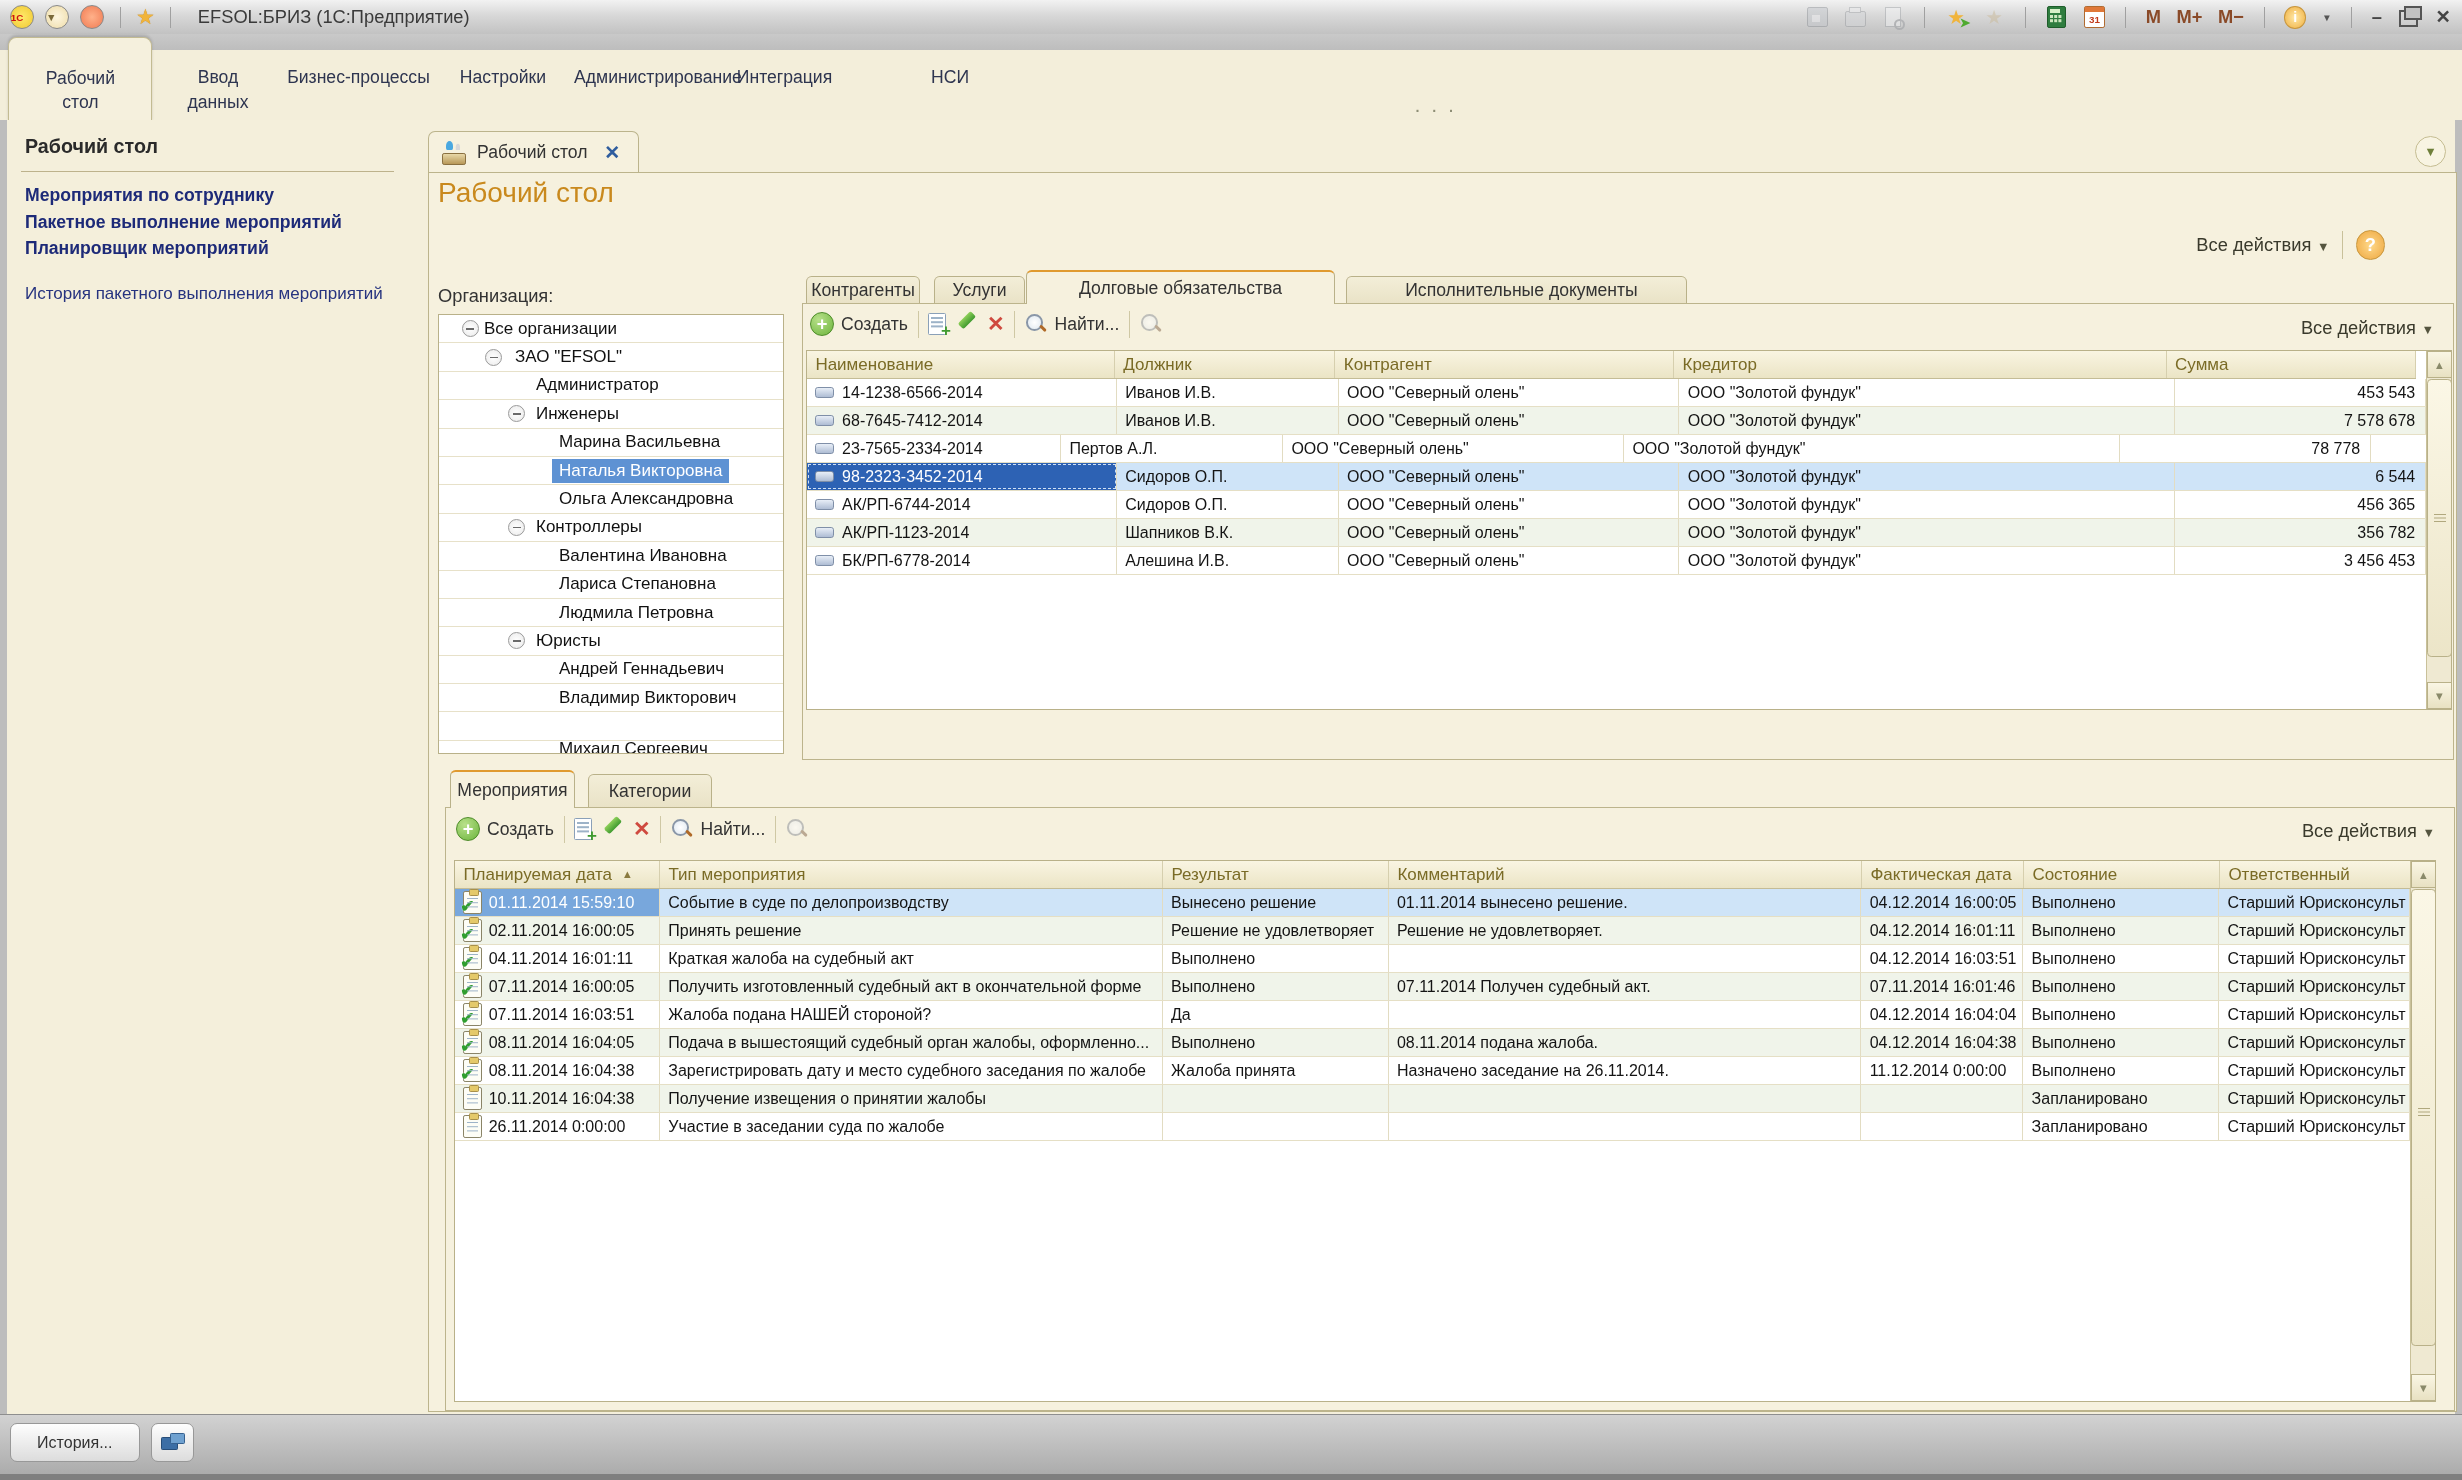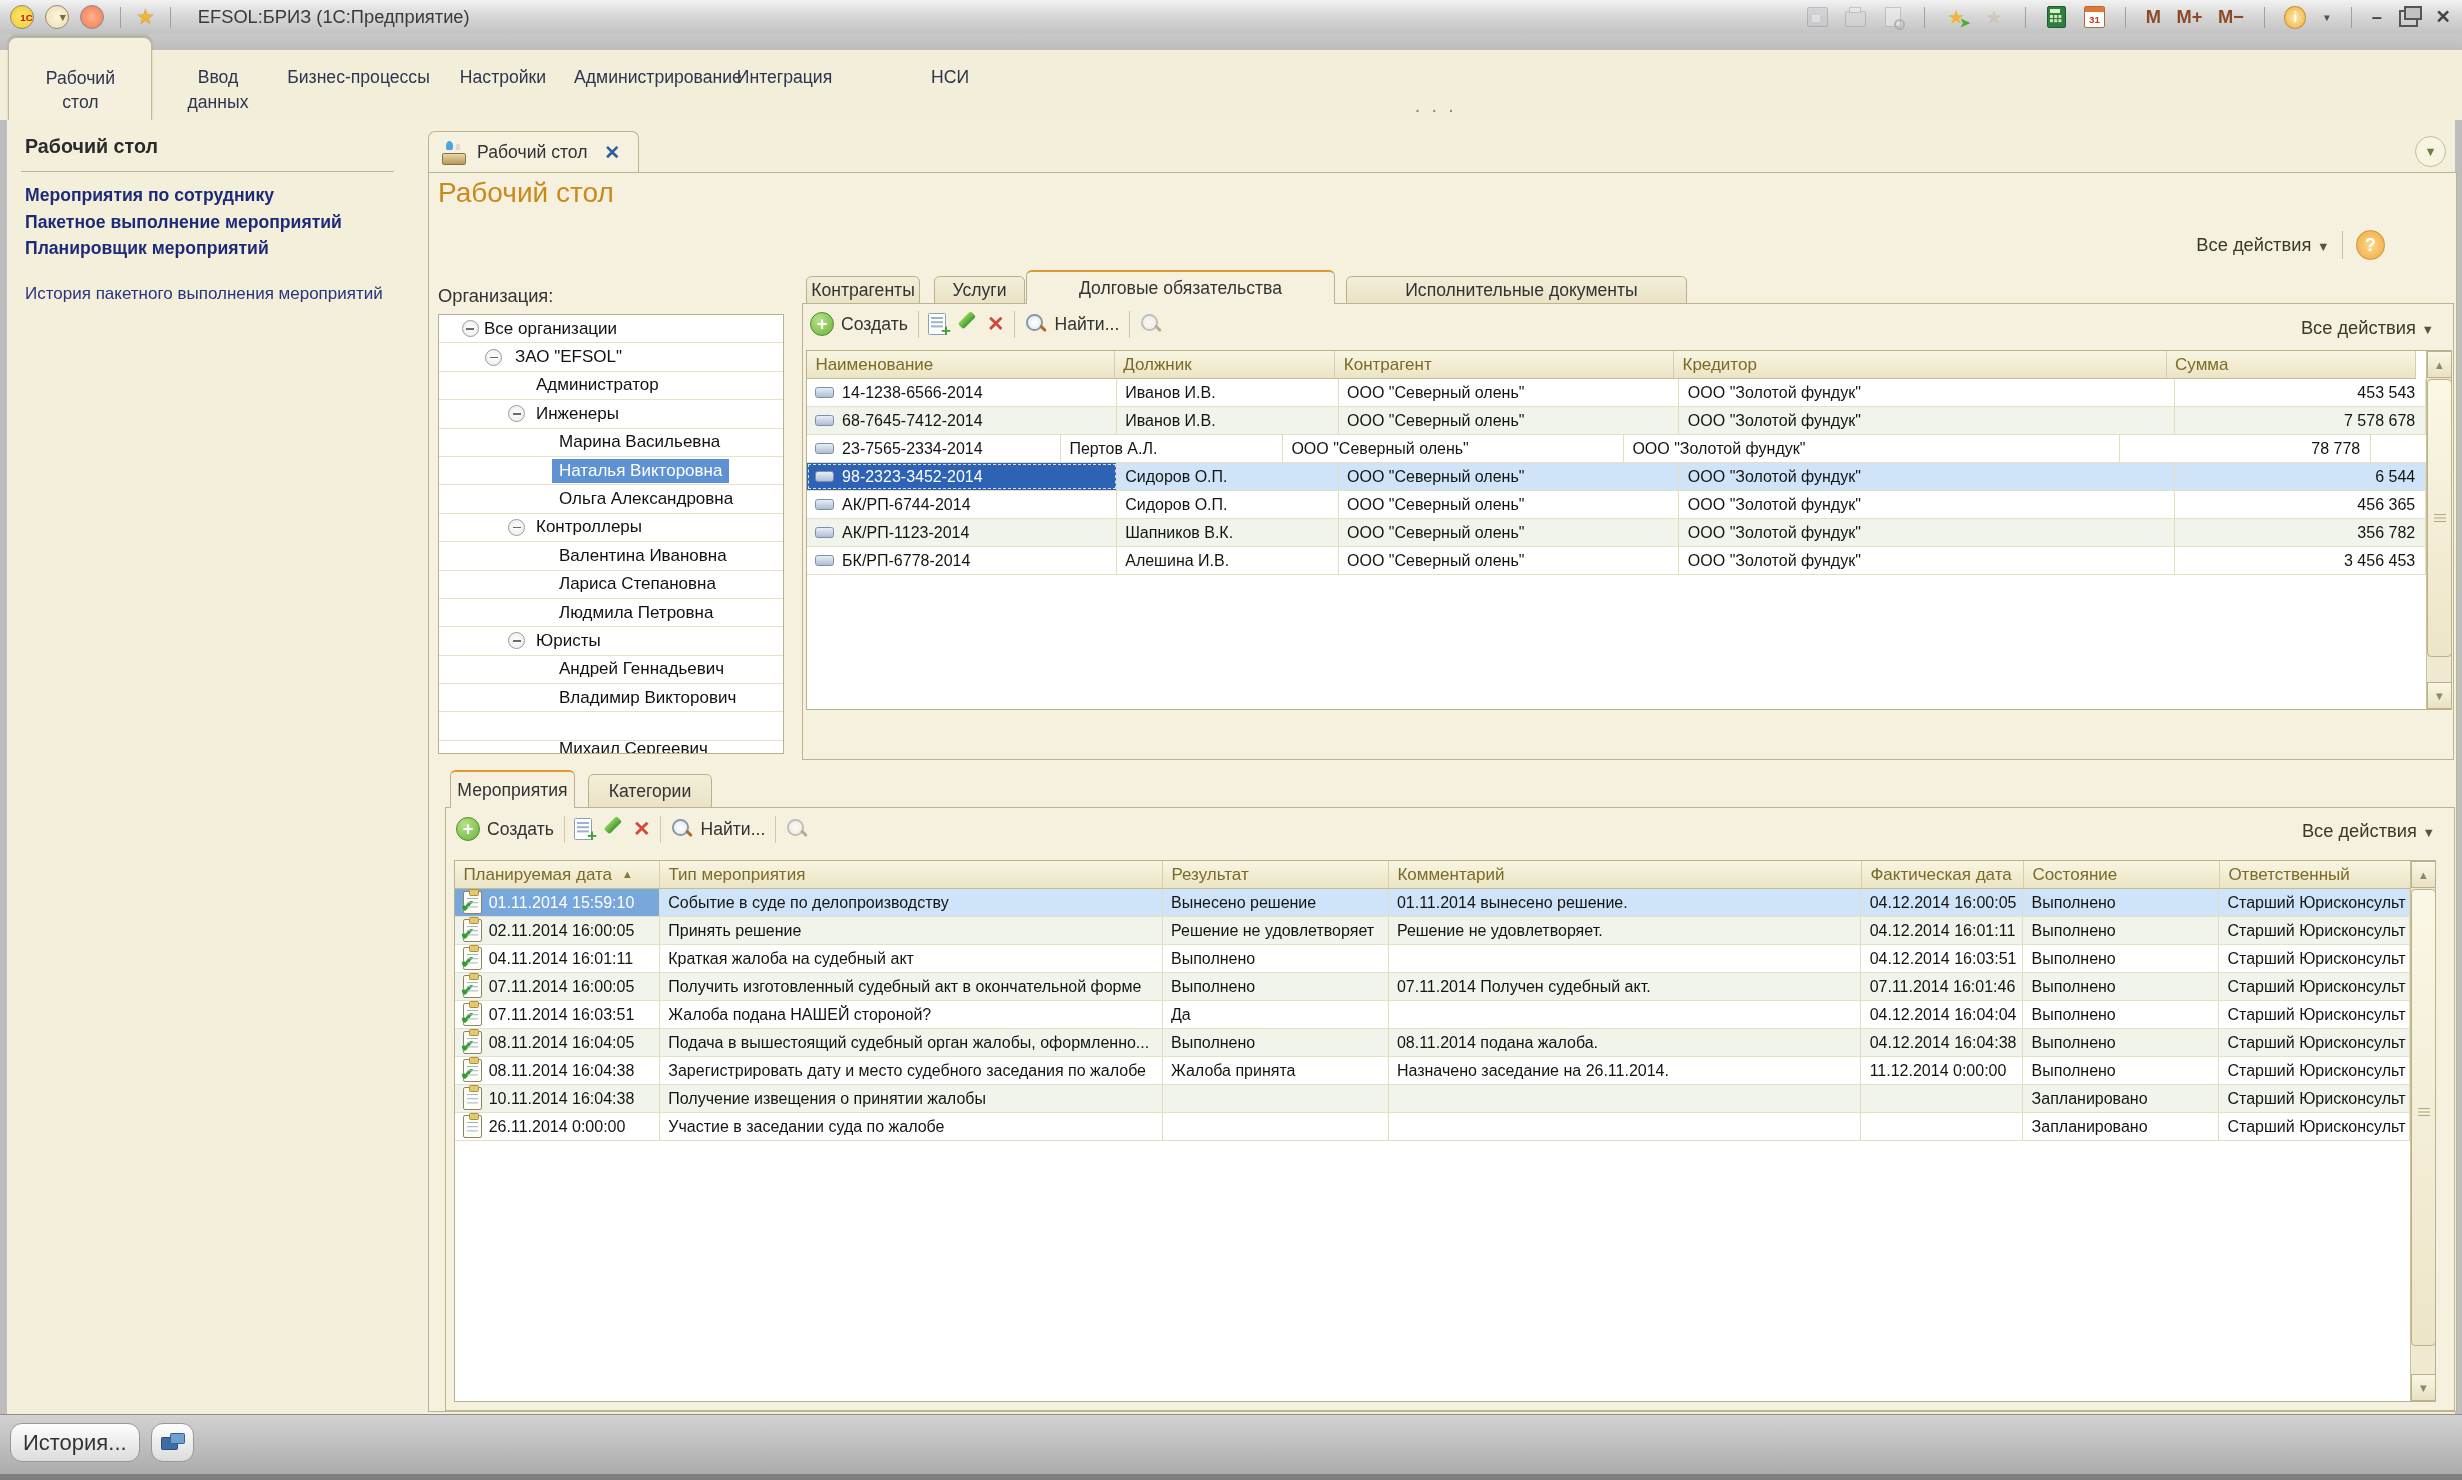--- a/index.html
+++ b/index.html
@@ -6,21 +6,21 @@
   body{width:2462px;height:1480px;position:relative;font-family:"Liberation Sans",sans-serif;
        -webkit-font-smoothing:antialiased;}
   .app{position:absolute;left:0;top:0;width:2462px;height:1480px;background:#bdbdbd;overflow:hidden;}
   .abs{position:absolute;}
 
   
   #titlebar{left:0;top:0;width:2462px;height:34px;
     background:linear-gradient(#f2f2f2,#d8d8d8 45%,#c2c2c2);border-bottom:0.7px solid #9b9b9b;
     display:flex;align-items:center;}
   .tb-left{display:flex;align-items:center;gap:11.3px;padding-left:9.8px;}
-  .circle-btn{width:24px;height:24px;border-radius:50%;display:flex;align-items:center;justify-content:flex-end;
+  .circle-btn{width:24px;height:24px;border-radius:50%;display:flex;align-items:center;justify-content:flex-start;
     border:1.4px solid #8a8a8a;box-sizing:border-box;font-size:10.6px;}
   .cb-logo{background:radial-gradient(#ffe96b,#f0c830);color:#cc1111;font-weight:bold;font-size:9.8px;}
   .cb-menu{background:radial-gradient(#fdf6e0,#eedca8);color:#7a6a3a;}
   .cb-fav{background:radial-gradient(#ffb18a,#f07a52);}
   .tb-sep{width:0.7px;height:21px;background:#a0a0a0;margin:0 4.2px;}
   .tb-star{color:#f0b43c;font-size:21px;text-shadow:0 0 0.7px #b07820;}
   .tb-title{font-size:18.3px;color:#3a3a3a;margin-left:11.3px;}
   .tb-right{margin-left:auto;display:flex;align-items:center;gap:15.5px;padding-right:11.3px;}
   .tb-ico{width:22.5px;height:22.5px;display:flex;align-items:center;justify-content:center;}
   .dis{opacity:.45;filter:grayscale(70%);}
@@ -129,22 +129,22 @@
   .vscroll{position:absolute;width:25px;background:#efe9d2;border-left:0.7px solid #c9c19a;box-sizing:border-box;}
   .sc-btn{position:absolute;left:0;width:24.6px;height:27px;background:linear-gradient(#faf6e4,#e8e1c2);
     border:0.7px solid #b9b189;box-sizing:border-box;color:#8a8a6a;font-size:11.3px;display:flex;align-items:center;justify-content:center;}
   .sc-thumb{position:absolute;left:0;width:24.6px;background:linear-gradient(#fbf7e6,#ece5c8);
     border:0.7px solid #b9b189;border-radius:4.2px;box-sizing:border-box;}
   .sc-grip{position:absolute;left:5.6px;width:12.7px;height:1.4px;background:#b0a87e;box-shadow:0 3.5px 0 #b0a87e,0 7px 0 #b0a87e;}
 
   
   #statusbar{left:0;top:1414px;width:2462px;height:60px;background:linear-gradient(#d2d2d2,#ababab);border-top:0.7px solid #8e8e8e;}
   #statusedge{left:0;top:1474px;width:2462px;height:6.3px;background:#7f7f7f;}
-  .st-btn{position:absolute;background:linear-gradient(#fefefe,#dcdcdc);border:0.7px solid #989898;border-radius:12px;
-    display:flex;align-items:center;justify-content:center;font-size:22px;color:#333;cursor:pointer;}
+  .st-btn{position:absolute;background:linear-gradient(#fefefe,#dcdcdc);border:0.7px solid #989898;border-radius:7px;
+    display:flex;align-items:center;justify-content:center;font-size:16px;color:#333;cursor:pointer;}
   .mon{width:24px;height:19.7px;position:relative;}
   .mon::before{content:"";position:absolute;left:0;top:4.2px;width:15.5px;height:11.3px;background:#3c6ea5;border:1.4px solid #274d78;border-radius:1.4px;}
   .mon::after{content:"";position:absolute;left:9.8px;top:0;width:12.7px;height:9.1px;background:#6fa1d0;border:1.4px solid #35608f;border-radius:1.4px;}
 
   .deskico{width:27px;height:24px;position:relative;}
   .deskico::before{content:"";position:absolute;left:1.4px;bottom:0;width:22.5px;height:9.8px;background:linear-gradient(#e8d8a8,#b89858);border:0.7px solid #8a7040;border-radius:2.1px;}
   .deskico::after{content:"";position:absolute;left:5.6px;top:0;width:7px;height:9.8px;background:#4aa8e0;border-radius:50% 50% 20% 20%;box-shadow:8.4px 1.4px 0 -1.4px #d8d8d8;}
 
   
   .pg-disk{width:18.3px;height:18.3px;background:#b8c6d8;border:1.4px solid #7a8aa0;border-radius:2.1px;position:relative;}

